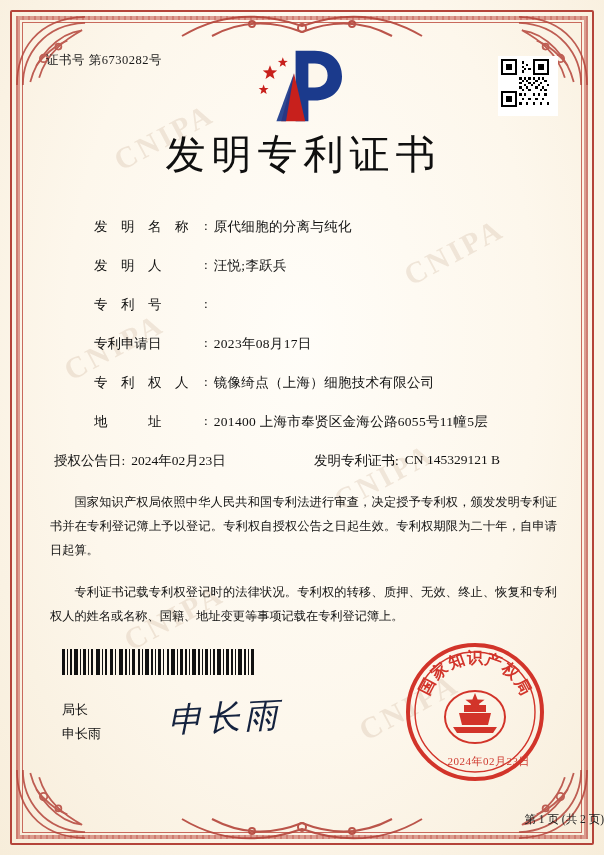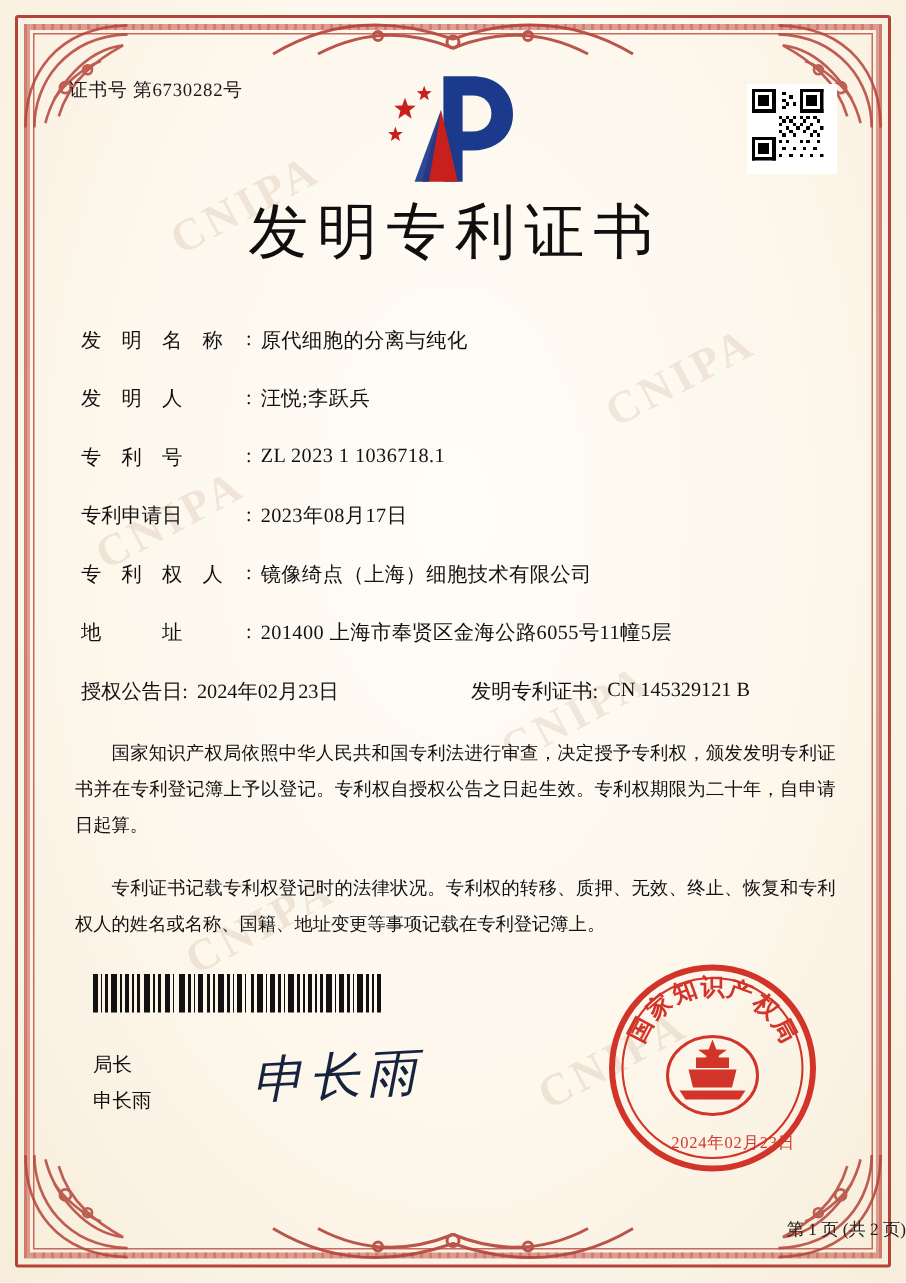--- a/index.html
+++ b/index.html
@@ -91,20 +91,21 @@
     font-family:"Liberation Serif",serif;font-weight:normal;
   }
   .fields{margin-top:36px;padding-left:8px;}
   .row{
     display:flex;align-items:flex-start;margin-bottom:21px;font-size:13.5px;color:#111;
   }
   .lbl{
     width:88px;flex:0 0 88px;
     display:flex;justify-content:space-between;
     letter-spacing:0px;
+    margin-left:40px;
   }
   .lbl.wide{width:104px;flex:0 0 104px;}
   .lbl span{display:inline-block;}
   .val{flex:1;letter-spacing:.3px;}
   .row-split{display:flex;font-size:13.5px;color:#111;margin-bottom:21px;}
   .row-split .half{display:flex;}
   .row-split .half:first-child{width:260px;}
   .lbl2{white-space:nowrap;margin-right:6px;text-align:center;}
 
   .para{
@@ -336,21 +337,20 @@
           </div>
         <div style="margin:0 6px;">:</div>
         <div class="val">汪悦;李跃兵</div>
       </div>
 
       <div class="row">
         <div class="lbl wide">
             <span>专　利　号</span>
           </div>
         <div style="margin:0 6px;">:</div>
-        <div class="val">ZL 2023 1 1036718.1</div>
       </div>
 
       <div class="row">
         <div class="lbl wide">
             <span>专利申请日</span>
           </div>
         <div style="margin:0 6px;">:</div>
         <div class="val">2023年08月17日</div>
       </div>
 

